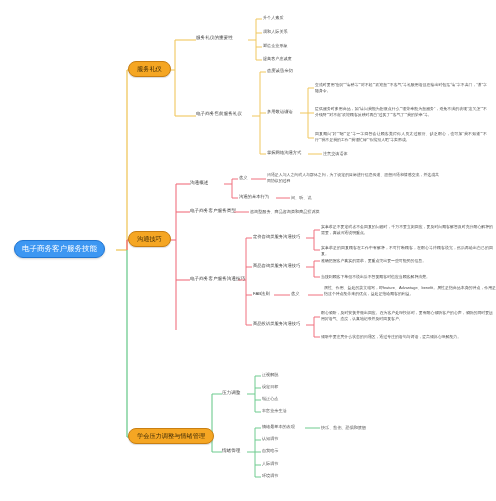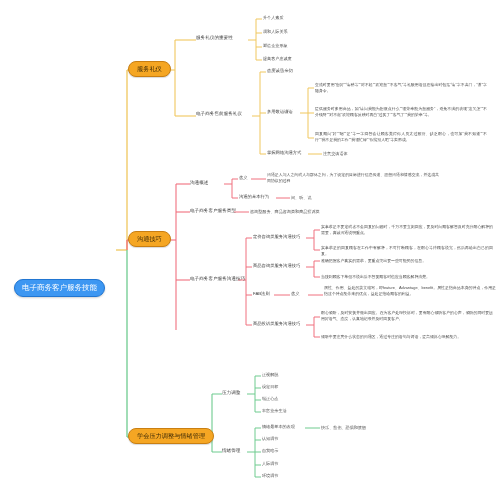--- a/index.html
+++ b/index.html
@@ -112,21 +112,21 @@
 
     <path d="M247,394 L255,394" stroke="#6ecb8f" stroke-width="1" fill="none"></path>
     <path d="M255,376 L255,412 M255,376 L261,376 M255,388 L261,388 M255,400 L261,400 M255,412 L261,412" stroke="#6ecb8f" stroke-width="1" fill="none"></path>
 
     <path d="M247,452 L255,452" stroke="#6ecb8f" stroke-width="1" fill="none"></path>
     <path d="M255,428 L255,477 M255,428 L261,428 M255,440 L261,440 M255,452 L261,452 M255,465 L261,465 M255,477 L261,477" stroke="#6ecb8f" stroke-width="1" fill="none"></path>
 
     <path d="M305,428 L313,428 M313,428 L320,428" stroke="#6ecb8f" stroke-width="1" fill="none"></path>
   </svg>
 
-  <div class="node root" style="left:14px;top:240px;margin-top:39px;">电子商务客户服务技能</div>
+  <div class="node root" style="left:14px;top:240px;">电子商务客户服务技能</div>
 
   <div class="node l1" style="left:128px;top:61px;">服务礼仪</div>
 
   <div class="node t" style="left:196px;top:35px;">服务礼仪的重要性</div>
 
   <div class="node leaf" style="left:263px;top:15px;">升个人素质</div>
   <div class="node leaf" style="left:263px;top:29px;">调和人际关系</div>
   <div class="node leaf" style="left:263px;top:43px;">塑造企业形象</div>
   <div class="node leaf" style="left:263px;top:56px;">提高客户忠诚度</div>
 

